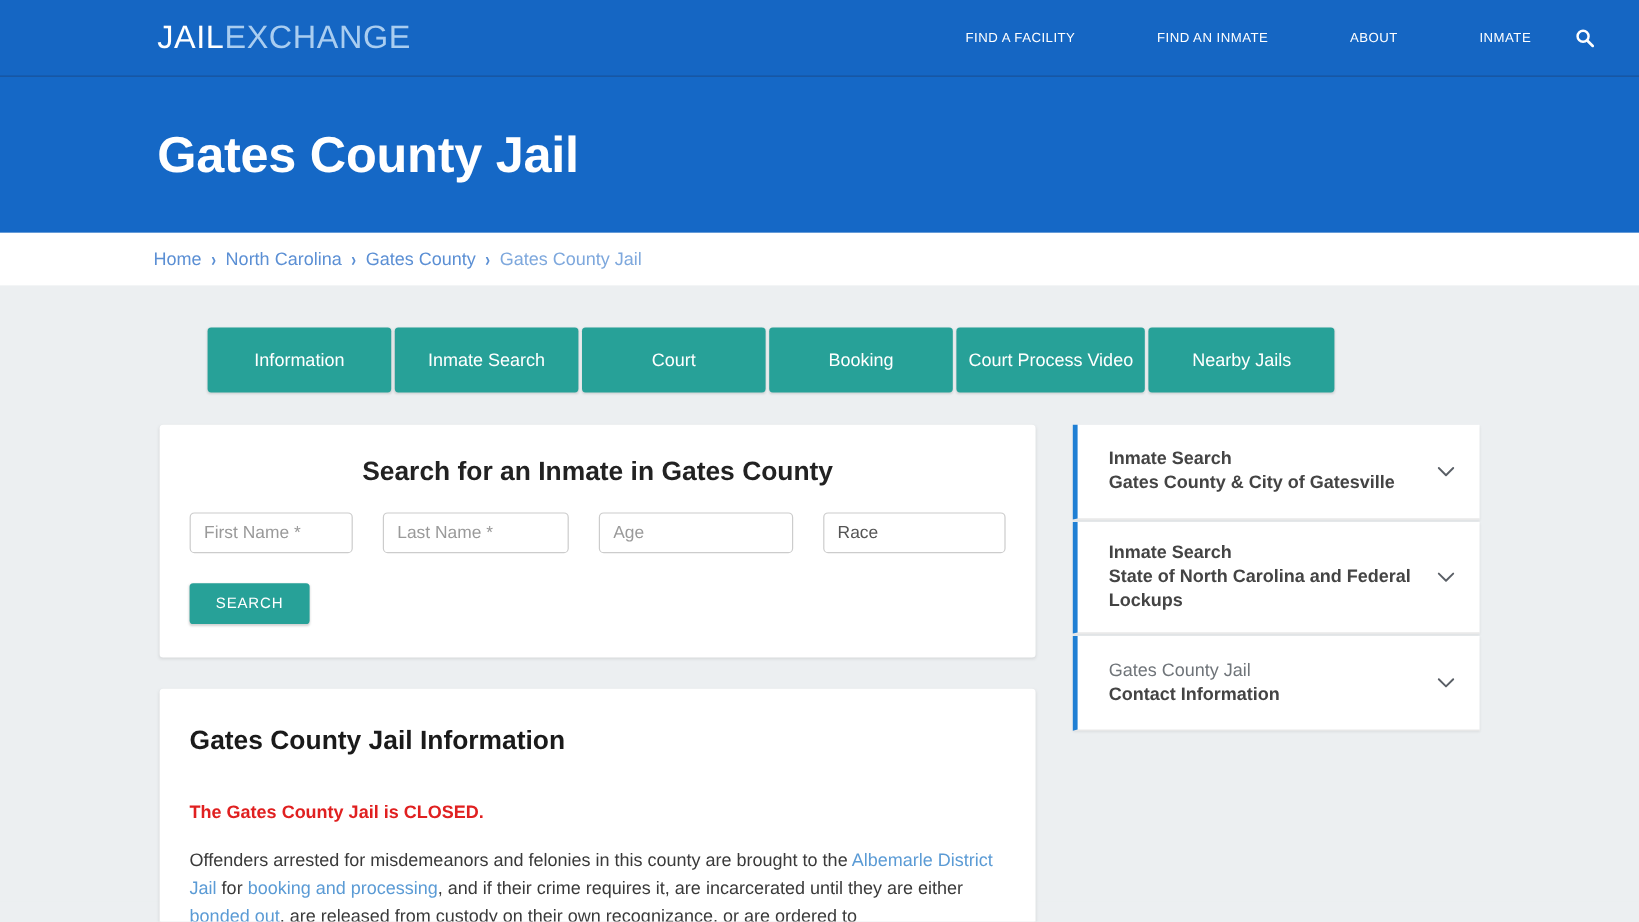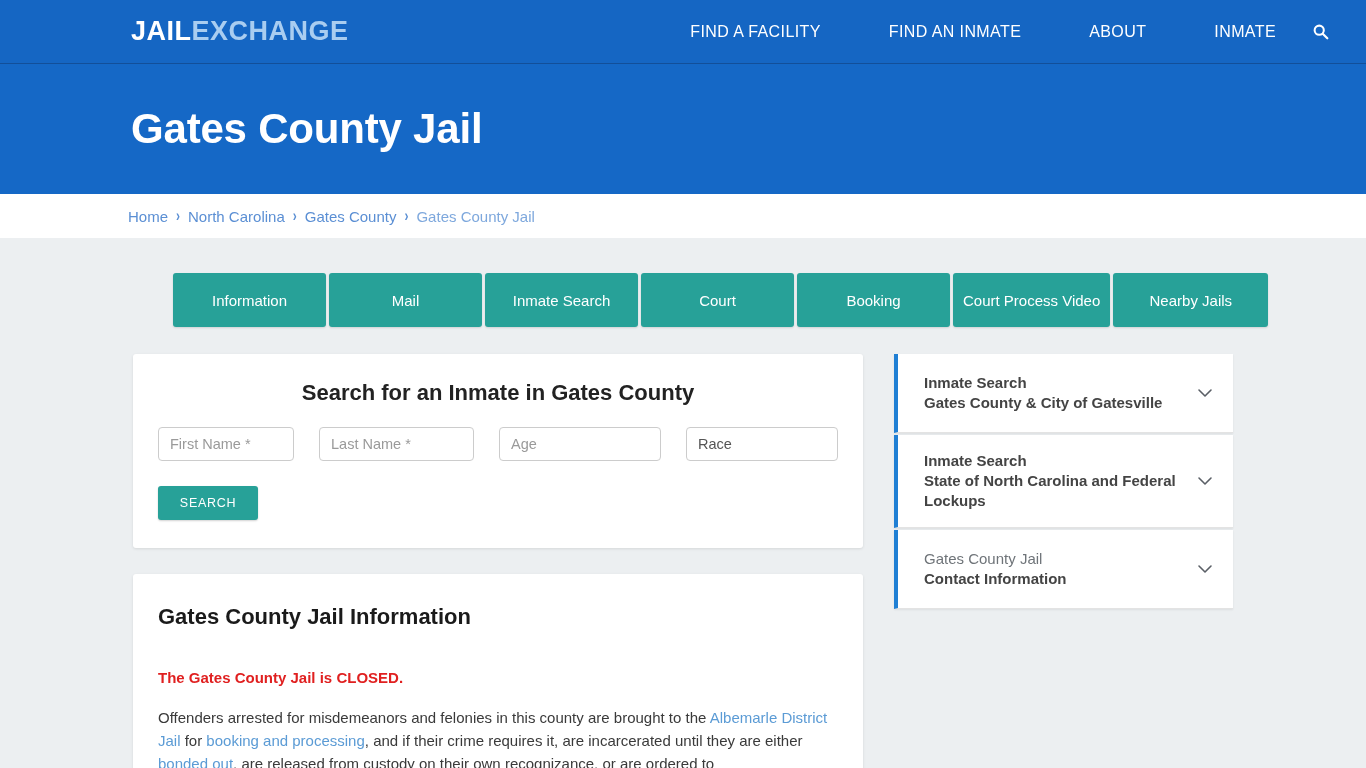--- a/index.html
+++ b/index.html
@@ -18,38 +18,38 @@
     background: #1566c3;
     border-bottom: 1px solid #124f99;
     display: flex;
     align-items: center;
     padding: 0 20px 0 0;
     position: relative;
   }
   .logo {
     margin-left: 131px;
     font-size: 27px;
-    font-weight: bold;
+    font-weight: normal;
     letter-spacing: 0.5px;
     white-space: nowrap;
     user-select: none;
   }
   .logo .jail { color: #ffffff; }
   .logo .exchange { color: #a9cdf0; }
   .navlinks {
     margin-left: auto;
     display: flex;
     align-items: center;
     gap: 33px;
     padding-right: 15px;
   }
   .navlinks a {
     color: #ffffff;
     text-decoration: none;
-    font-size: 16px;
+    font-size: 11px;
     letter-spacing: 0.4px;
     white-space: nowrap;
     padding-left: 35px;
   }
   .search-icon-wrap {
     display: flex;
     align-items: center;
     justify-content: center;
     width: 22px;
     height: 22px;
@@ -314,21 +314,20 @@
     <span class="sep">›</span>
     <span class="current">Gates County Jail</span>
   </nav>
 </div>
 
 <div class="page">
   <div class="container">
 
     <div class="tabs">
       <div class="tab w-info">Information</div>
-      <div class="tab w-mail">Mail</div>
       <div class="tab w-inmate">Inmate Search</div>
       <div class="tab w-court">Court</div>
       <div class="tab w-booking">Booking</div>
       <div class="tab w-video">Court Process Video</div>
       <div class="tab w-nearby">Nearby Jails</div>
     </div>
 
     <div class="cols">
 
       <div class="main-col">

